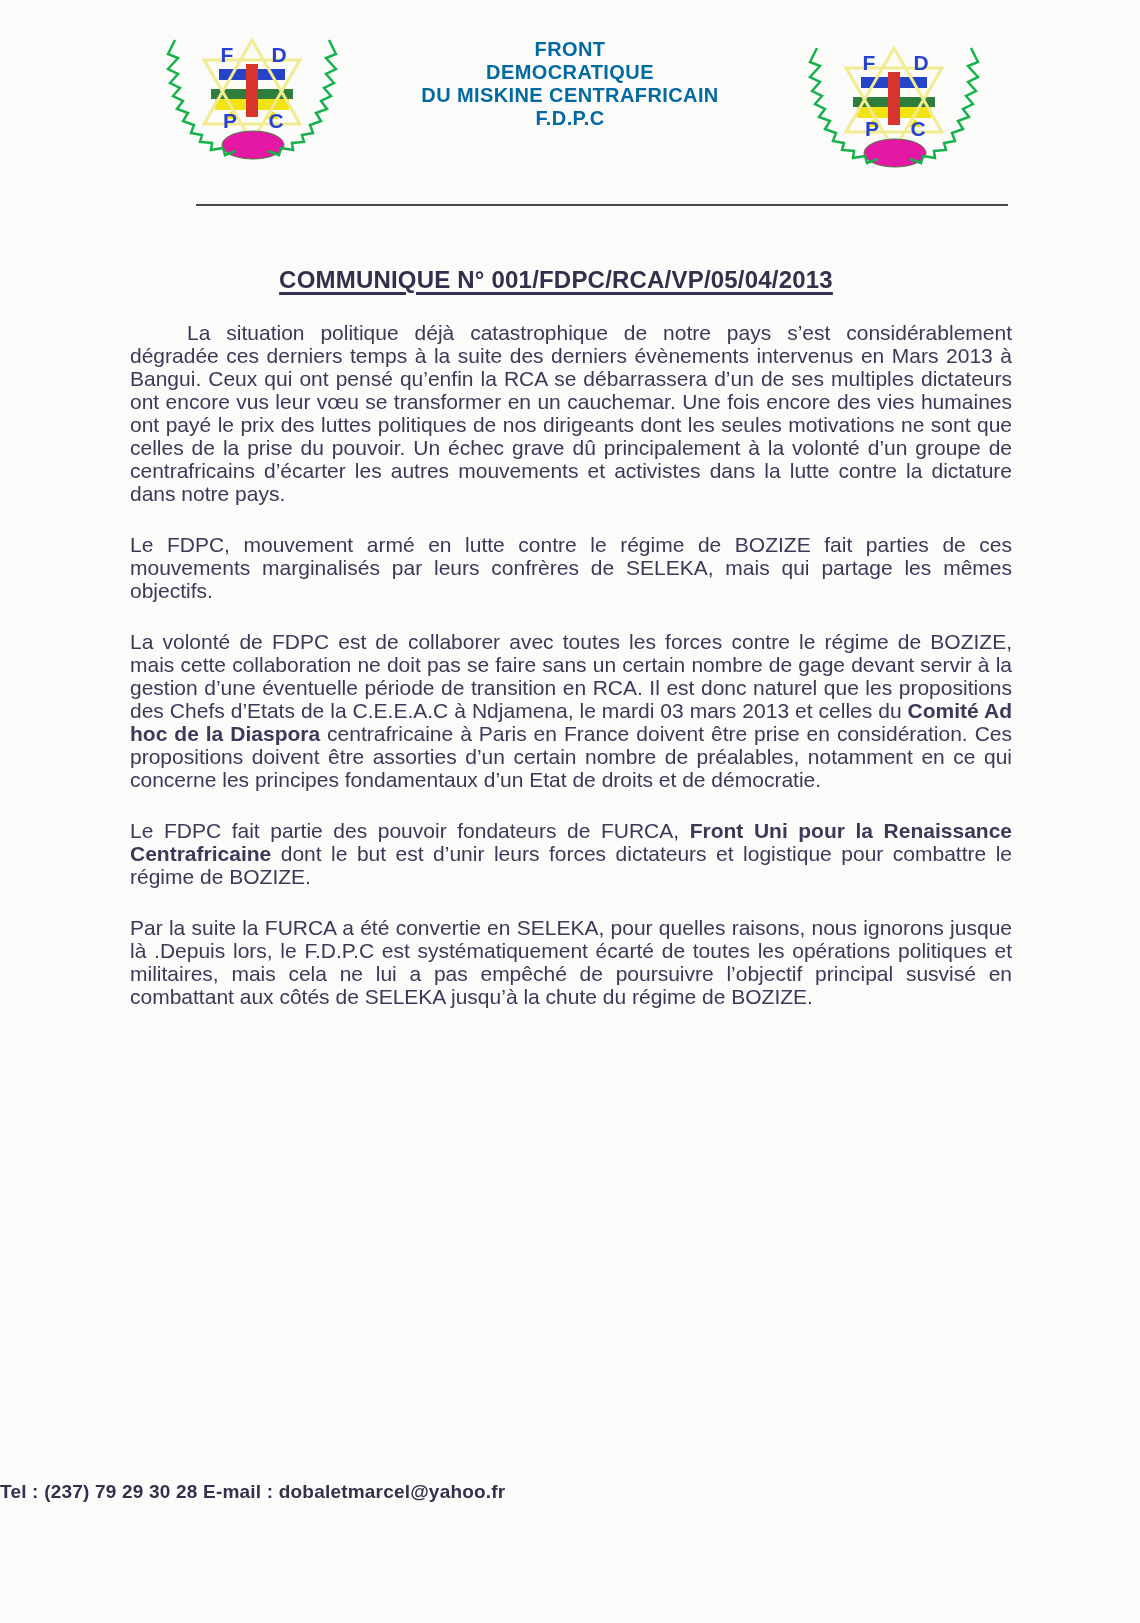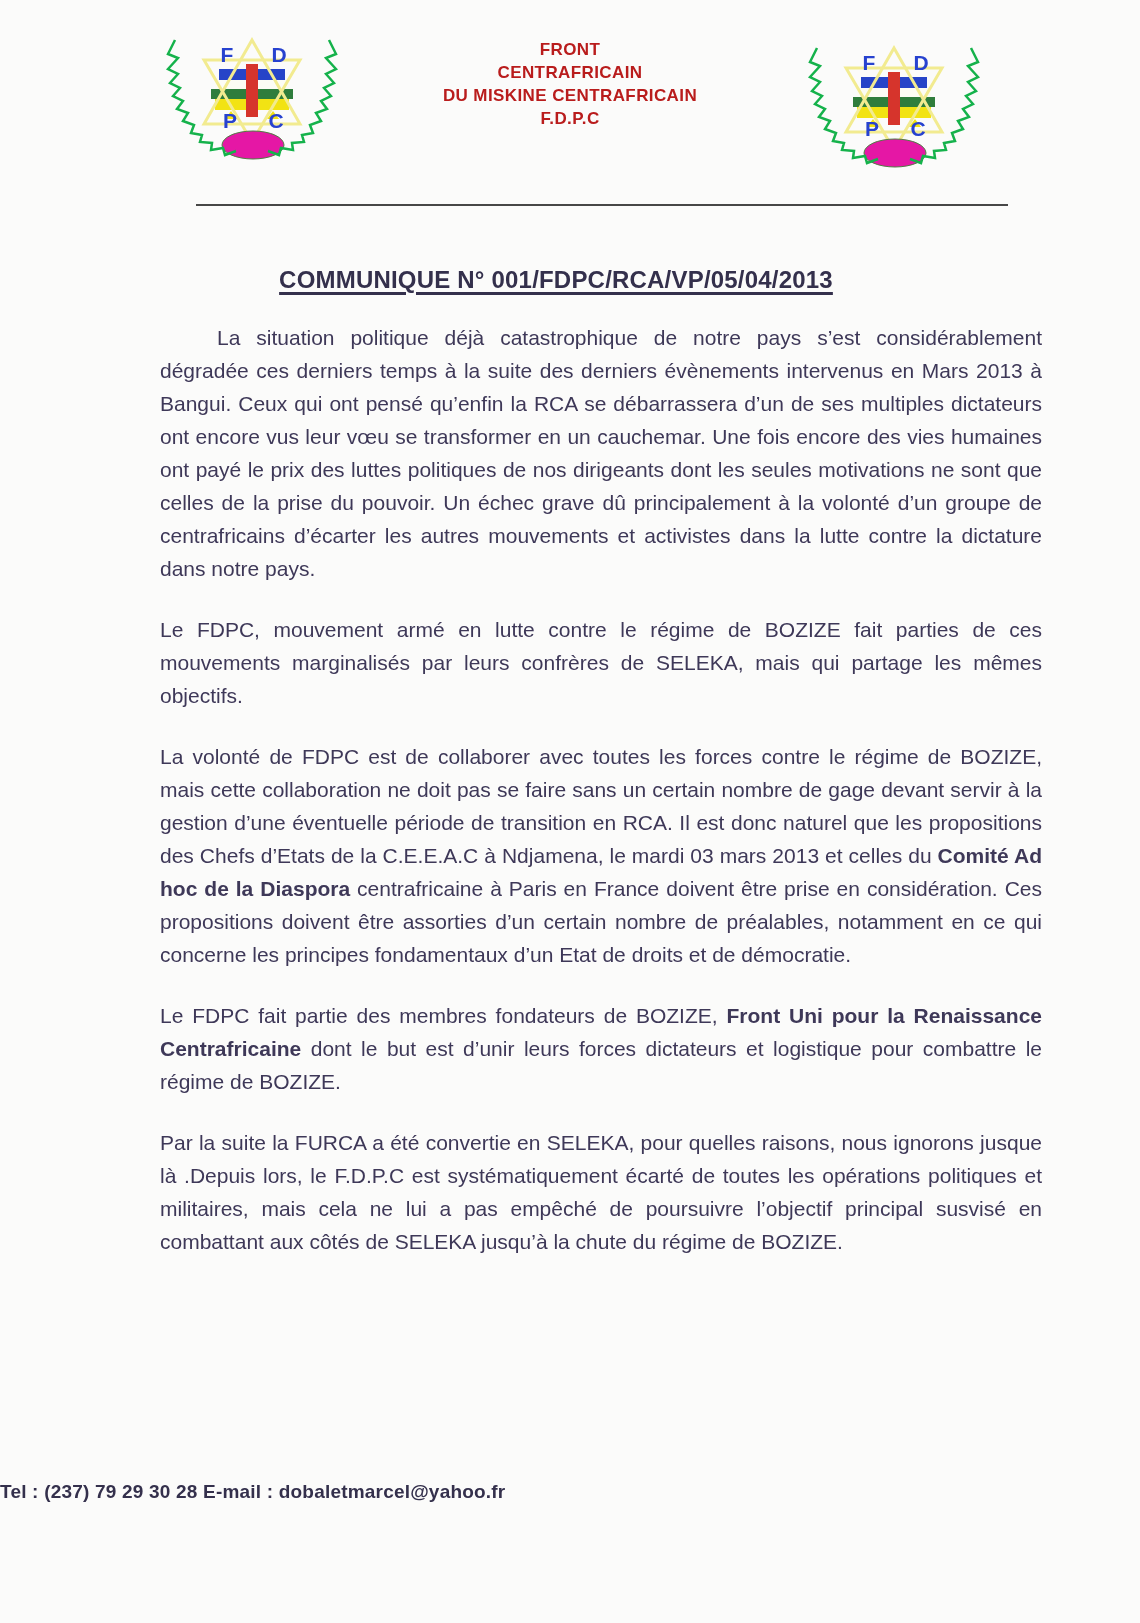--- a/index.html
+++ b/index.html
@@ -8,39 +8,39 @@
     background:#fbfbfa; overflow:hidden;
     font-family:"Liberation Sans", sans-serif; color:#3e3858;
   }
   .logo { position:absolute; }
   .logo-left  { left:146px; top:24px; }
   .logo-right { left:788px; top:32px; }
   .logo text { font-family:"Liberation Sans", sans-serif; font-weight:bold; font-size:21px; }
 
   .org {
     position:absolute; top:38px; left:0; width:1140px;
-    text-align:center; font-weight:bold; font-size:17px; line-height:23px;
-    color:#b91c1c; letter-spacing:0.4px;
+    text-align:center; font-weight:bold; font-size:20px; line-height:23px;
+    color:#0369a1; letter-spacing:0.4px;
   }
 
   .rule {
     position:absolute; top:204px; left:196px; width:812px; height:2px;
     background:#474747;
   }
 
   .title {
     position:absolute; top:266px; left:0; width:1112px;
     text-align:center; font-weight:bold; font-size:24px; color:#34304c;
     text-decoration:underline; text-decoration-thickness:3px; text-underline-offset:4px;
     letter-spacing:0.2px;
   }
 
   .content {
     position:absolute; left:130px; top:321px; width:882px;
-    font-size:21px; line-height:33px; text-align:justify;margin-left:30px;
+    font-size:21px; line-height:23px; text-align:justify;
   }
   .content p { margin:0 0 28px 0; }
   .content p.indent { text-indent:57px; }
   .b { font-weight:bold; }
 
   .footer {
     position:absolute; top:1481px; left:0; width:1110px;
     font-weight:bold; font-size:19px; color:#34304c;
     letter-spacing:0.2px;
   }
@@ -68,21 +68,21 @@
     <text x="132" y="38" text-anchor="middle" fill="#2742cf">D</text>
     <text x="83" y="104" text-anchor="middle" fill="#2742cf">P</text>
     <text x="129" y="104" text-anchor="middle" fill="#2742cf">C</text>
     <ellipse cx="106" cy="121" rx="31" ry="14" stroke="#4f7d43" stroke-width="1" fill="#e517a5"></ellipse>
     <polyline points="28,16 21,30 31,34 21,45 31,50 23,59 33,64 26,72 36,77 30,85 41,89 36,97 47,101 44,109 55,111 53,118 65,119 64,126 76,124 78,131 89,127" fill="none" stroke-width="2.5" stroke="#15b24b"></polyline>
     <polyline points="182,16 189,30 179,34 189,45 179,50 187,59 177,64 184,72 174,77 180,85 169,89 174,97 163,101 166,109 155,111 157,118 145,119 146,126 134,124 132,131 121,127" fill="none" stroke-width="2.5" stroke="#15b24b"></polyline>
   </svg>
 
   <div class="org">
     <div>FRONT</div>
-    <div>CENTRAFRICAIN</div>
+    <div>DEMOCRATIQUE</div>
     <div>DU MISKINE CENTRAFRICAIN</div>
     <div>F.D.P.C</div>
   </div>
 
   <svg class="logo logo-right" width="222" height="160" viewBox="0 0 220 160">
     <g>
       <rect x="72" y="45" width="66" height="11" fill="#2644c8"></rect>
       <polygon points="80,57 92,57 86,66" fill="#2644c8"></polygon>
       <polygon points="118,57 130,57 124,66" fill="#2644c8"></polygon>
       <rect x="68" y="56" width="74" height="9" fill="#fcfcf4"></rect>
@@ -104,21 +104,21 @@
   </svg>
 
   <div class="rule"></div>
 
   <div class="title">COMMUNIQUE N° 001/FDPC/RCA/VP/05/04/2013</div>
 
   <div class="content">
     <p class="indent"><span>La situation politique déjà catastrophique de notre pays s’est considérablement dégradée ces derniers temps à la suite des derniers évènements intervenus en Mars 2013 à Bangui. Ceux qui ont pensé qu’enfin la RCA se débarrassera d’un de ses multiples dictateurs ont encore vus leur vœu se transformer en un cauchemar. Une fois encore des vies humaines ont payé le prix des luttes politiques de nos dirigeants dont les seules motivations ne sont que celles de la prise du pouvoir. Un échec grave dû principalement à la volonté d’un groupe de centrafricains d’écarter les autres mouvements et activistes dans la lutte contre la dictature dans notre pays.</span></p>
     <p><span>Le FDPC, mouvement armé en lutte contre le régime de BOZIZE fait parties de ces mouvements marginalisés par leurs confrères de SELEKA, mais qui partage les mêmes objectifs.</span></p>
     <p><span>La volonté de FDPC est de collaborer avec toutes les forces contre le régime de BOZIZE, mais cette collaboration ne doit pas se faire sans un certain nombre de gage devant servir à la gestion d’une éventuelle période de transition en RCA.  Il est donc naturel que les propositions des Chefs d’Etats de la C.E.E.A.C à Ndjamena, le mardi 03 mars 2013 et celles du </span><span class="b">Comité Ad hoc de la Diaspora</span><span>  centrafricaine à Paris en France doivent être prise en considération. Ces propositions doivent être assorties d’un certain nombre de préalables, notamment en ce qui concerne les principes fondamentaux d’un Etat de droits et de démocratie.</span></p>
-    <p><span>Le FDPC fait partie des membres fondateurs de BOZIZE, </span><span class="b">Front  Uni pour la Renaissance Centrafricaine</span><span> dont le but est d’unir leurs forces dictateurs et logistique pour combattre le régime de BOZIZE.</span></p>
+    <p><span>Le FDPC fait partie des pouvoir fondateurs de FURCA, </span><span class="b">Front  Uni pour la Renaissance Centrafricaine</span><span> dont le but est d’unir leurs forces dictateurs et logistique pour combattre le régime de BOZIZE.</span></p>
     <p><span>Par la suite la FURCA a été convertie en SELEKA, pour quelles raisons, nous ignorons  jusque là .Depuis lors, le F.D.P.C est systématiquement écarté de toutes les opérations politiques et militaires, mais cela ne lui a pas empêché de poursuivre l’objectif principal susvisé en combattant aux côtés de SELEKA jusqu’à la chute du régime de BOZIZE.</span></p>
   </div>
 
   <div class="footer">
     <span>Tel : (237) 79 29 30 28  E-mail : dobaletmarcel@yahoo.fr</span>
   </div>
 
 </div>
 
 </body></html>

